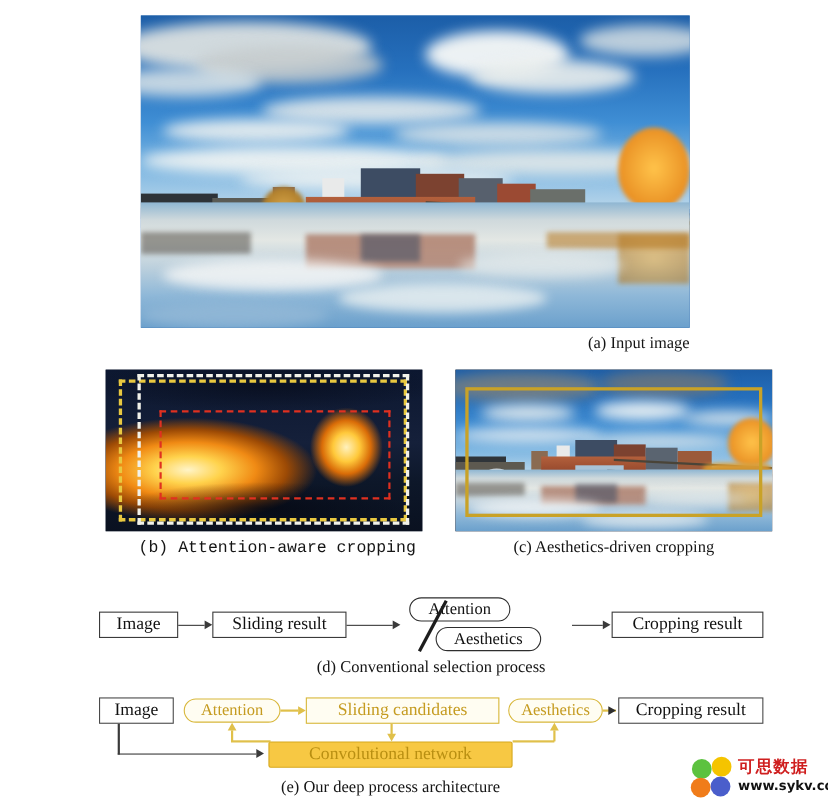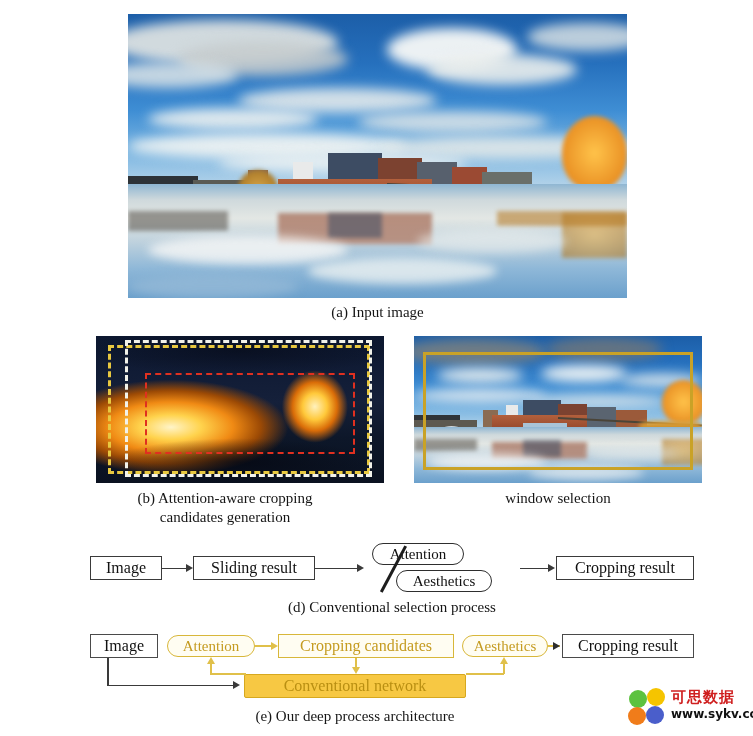--- a/index.html
+++ b/index.html
@@ -145,34 +145,33 @@
   <div class="refl" style="left:0%;top:69.5%;width:20%;height:7%;background:#555049;"></div>
   <div class="refl" style="left:40%;top:70%;width:11%;height:9%;background:#3d4c63;"></div>
   <div class="refl" style="left:87%;top:70%;width:13%;height:16%;background:radial-gradient(#e8a93b,#a96c12);"></div>
   <div class="refl" style="left:74%;top:69.5%;width:26%;height:5%;background:#b4761d;"></div>
   <div class="wstreak" style="left:4%;top:78%;width:40%;height:10%;background:rgba(247,248,246,.8);"></div>
   <div class="wstreak" style="left:36%;top:86%;width:38%;height:9%;background:rgba(243,245,243,.75);"></div>
   <div class="wstreak" style="left:58%;top:76%;width:30%;height:8%;background:rgba(236,240,238,.6);"></div>
   <div class="wstreak" style="left:0%;top:92%;width:34%;height:8%;background:rgba(150,185,215,.75);"></div>
 </div>
 
-<div class="cap" style="left:128px;top:303px;width:499px;">(a) Input image</div>
+<div class="cap" style="left:128px;top:303px;width:499px;text-align:right;">(a) Input image</div>
 
 <div id="fig-b">
   <div class="heat-bg"></div>
   <div class="heat-dark"></div>
 
   <div class="dbox" style="left:4%;top:6%;width:91%;height:88%;border:3px dashed #e8c840;"></div>
   <div class="dbox" style="left:10%;top:3%;width:86%;height:93%;border:3px dashed #f2f2ea;"></div>
   <div class="dbox" style="left:17%;top:25%;width:73%;height:55%;border:2.5px dashed #e03020;"></div>
 </div>
 
-<div class="cap" style="left:71px;top:489px;width:308px;">
+<div class="cap" style="left:98px;top:489px;width:308px;font-family:Liberation Mono, monospace;">
   <div>(b) Attention-aware cropping</div>
-  <div>candidates generation</div>
 </div>
 
 <div id="fig-c">
   <div class="inner">
     <div class="sky" style="height:64%;"></div>
     <div class="cloud" style="left:-4%;top:2%;width:50%;height:18%;background:rgba(120,126,128,.9);"></div>
     <div class="cloud" style="left:46%;top:1%;width:40%;height:16%;background:rgba(110,118,122,.85);"></div>
     <div class="cloud" style="left:8%;top:22%;width:30%;height:10%;background:rgba(240,243,241,.9);"></div>
     <div class="cloud" style="left:44%;top:20%;width:30%;height:11%;background:rgba(246,248,246,.92);"></div>
     <div class="cloud" style="left:72%;top:26%;width:28%;height:9%;background:rgba(236,240,238,.85);"></div>
@@ -204,21 +203,21 @@
     <div class="refl" style="left:38%;top:71%;width:13%;height:11%;background:#3d4c63;"></div>
     <div class="refl" style="left:86%;top:70%;width:15%;height:18%;background:radial-gradient(#e8a93b,#a96c12);"></div>
     <div class="wstreak" style="left:4%;top:80%;width:42%;height:11%;background:rgba(247,248,246,.8);"></div>
     <div class="wstreak" style="left:40%;top:88%;width:40%;height:10%;background:rgba(243,245,243,.7);"></div>
     <div class="wstreak" style="left:60%;top:76%;width:32%;height:8%;background:rgba(236,240,238,.55);"></div>
   </div>
   <div class="selrect" style="left:3%;top:11%;width:94%;height:80%;"></div>
 </div>
 
 <div class="cap" style="left:404px;top:489px;width:308px;">
-  <div>window selection</div>
+  <div>(c) Aesthetics-driven cropping</div>
 </div>
 
 <div>
 
   <div class="node rect" style="left:90px;top:556px;width:72px;height:24px;font-size:16px;">Image</div>
 
   <div class="ln" style="left:162px;top:567.5px;width:24px;height:1.5px;"></div>
   <div class="arw r" style="left:186px;top:563.5px;"></div>
 
   <div class="node rect" style="left:193px;top:556px;width:122px;height:24px;font-size:16px;">Sliding result</div>
@@ -242,30 +241,30 @@
 
 <div>
 
   <div class="node rect dark" style="left:90px;top:634px;width:68px;height:24px;font-size:16px;">Image</div>
 
   <div class="node ypill" style="left:167px;top:635px;width:88px;height:22px;font-size:15px;">Attention</div>
 
   <div class="ln y" style="left:255px;top:645px;width:16px;height:1.6px;"></div>
   <div class="arw r y" style="left:271px;top:641.5px;"></div>
 
-  <div class="node yrect" style="left:278px;top:634px;width:176px;height:24px;font-size:16px;">Cropping candidates</div>
+  <div class="node yrect" style="left:278px;top:634px;width:176px;height:24px;font-size:16px;">Sliding candidates</div>
 
   <div class="node ypill" style="left:462px;top:635px;width:86px;height:22px;font-size:15px;">Aesthetics</div>
 
   <div class="ln y" style="left:548px;top:645px;width:12px;height:1.6px;"></div>
   <div class="arw r y" style="left:553px;top:641.5px;border-left-color:#2e2e2e;"></div>
 
   <div class="node rect dark" style="left:562px;top:634px;width:132px;height:24px;font-size:16px;">Cropping result</div>
 
-  <div class="node yfill" style="left:244px;top:674px;width:222px;height:24px;font-size:16px;border-radius:2px;">Conventional network</div>
+  <div class="node yfill" style="left:244px;top:674px;width:222px;height:24px;font-size:16px;border-radius:2px;">Convolutional network</div>
 
   <div class="ln" style="left:107px;top:658px;width:1.6px;height:28px;"></div>
   <div class="ln" style="left:107px;top:684.5px;width:126px;height:1.6px;"></div>
   <div class="arw r" style="left:233px;top:681px;"></div>
 
   <div class="ln y" style="left:210px;top:673px;width:36px;height:1.6px;"></div>
   <div class="ln y" style="left:210px;top:664px;width:1.6px;height:10px;"></div>
   <div class="arw u" style="left:206.5px;top:657px;"></div>
 
   <div class="ln y" style="left:355px;top:658px;width:1.6px;height:10px;"></div>

